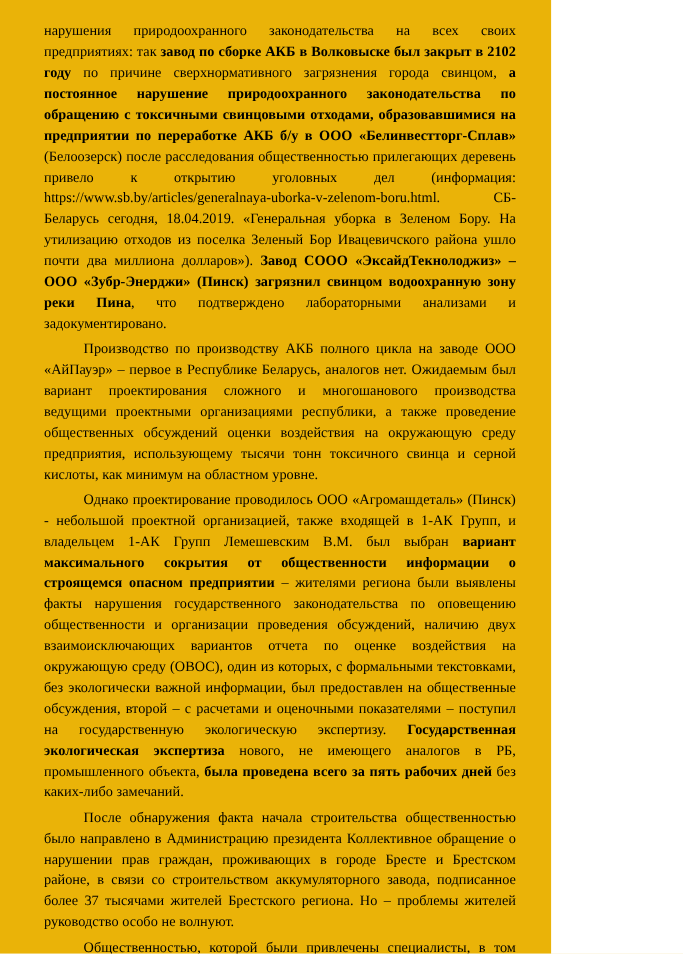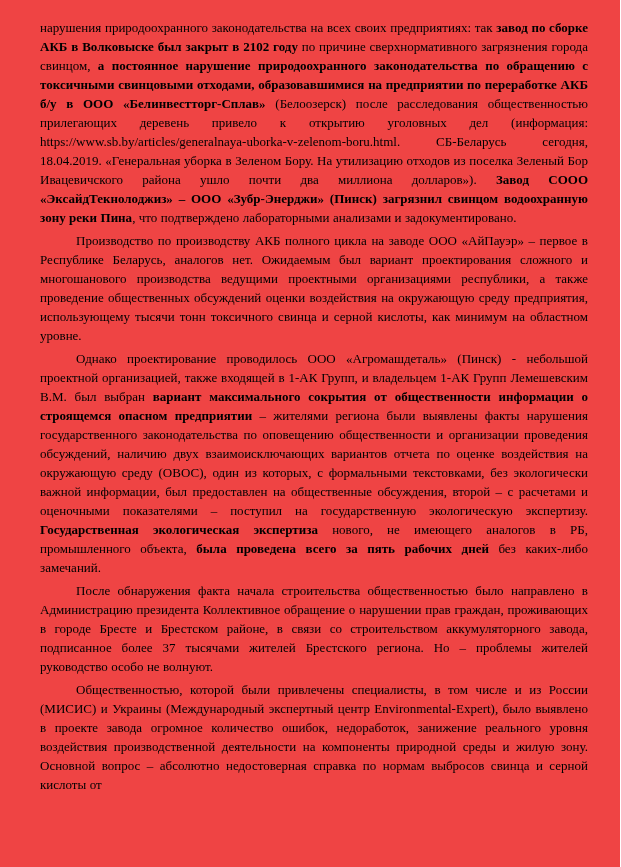--- a/index.html
+++ b/index.html
@@ -8,25 +8,25 @@
     background: #ffffff;
   }
   body {
     width: 621px;
     height: 867px;
     font-family: "Liberation Serif", serif;
     color: #000000;
   }
   .page {
     position: relative;
-    width: 620px;
+    width: 501px;
     height: 867px;
     box-sizing: border-box;
     padding: 18px 32px 10px 40px;
-    background: #ef4444;
+    background: #eab308;
     overflow: hidden;
   }
   .para {
     font-size: 13.0px;
     line-height: 19.0px;
     text-align: justify;
     text-justify: inter-word;
     margin: 0 0 0 0;
     hyphens: none;
     word-spacing: 0.2px;

